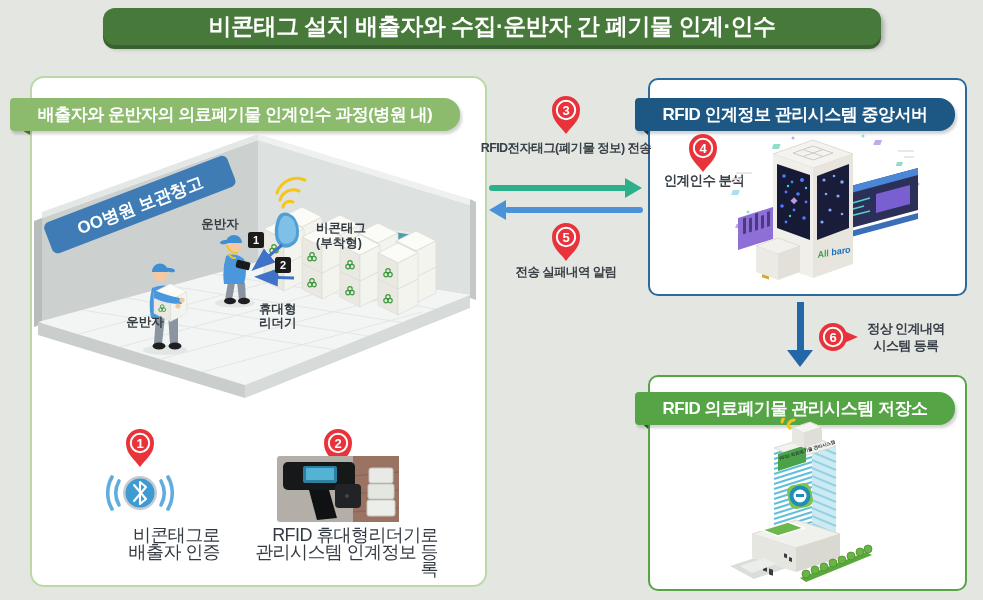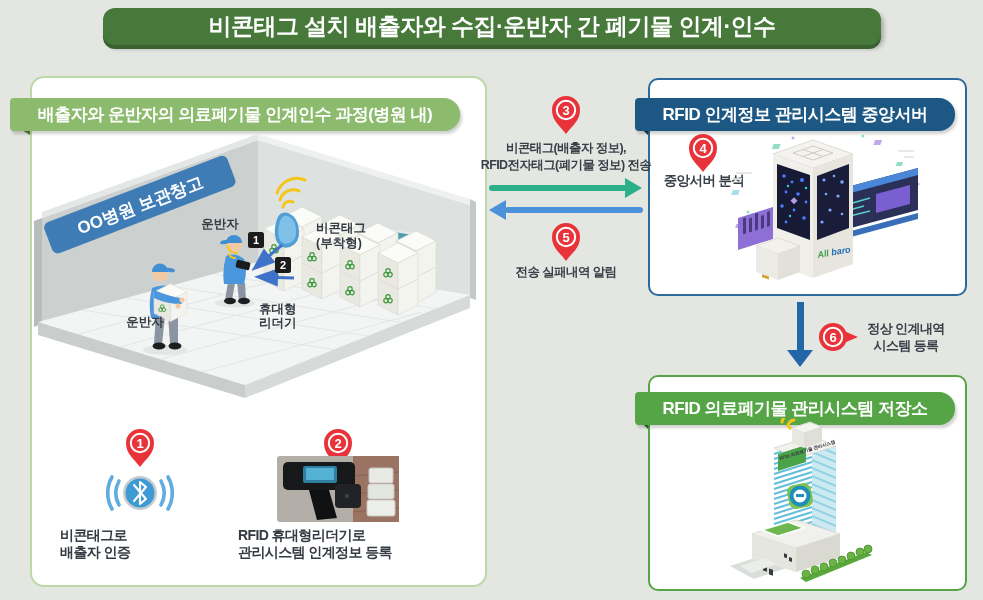--- a/index.html
+++ b/index.html
@@ -30,22 +30,22 @@
   .pin{position:absolute;width:30px;height:40px;}
   .pin svg{display:block;}
   .pin-body{fill:#e8333a;}
   .pin-ring{fill:none;stroke:#fff;stroke-width:2px;}
   .pin-num{fill:#fff;font-size:13px;font-weight:bold;text-anchor:middle;
            font-family:"Liberation Sans",sans-serif;}
   .pin-bubble{position:absolute;width:42px;height:30px;}
   
   .flow-text{position:absolute;color:#383f47;font-weight:bold;text-align:center;
              font-size:12.5px;line-height:17px;letter-spacing:-0.6px;}
-  .caption{position:absolute;color:#333a41;font-weight:bold;text-align:left;
-           font-size:14px;line-height:17px;letter-spacing:-0.6px;}
+  .caption{position:absolute;color:#333a41;font-weight:normal;text-align:right;
+           font-size:18px;line-height:17px;letter-spacing:-0.6px;}
   
   .arrow-shaft{position:absolute;height:6px;border-radius:3px;}
   .arrow-head{position:absolute;width:0;height:0;}
   .shaft-green{left:489px;top:185px;width:138px;background:#2db089;}
   .head-green{left:625px;top:178px;border-left:17px solid #2db089;
               border-top:10px solid transparent;border-bottom:10px solid transparent;}
   .shaft-blue{left:505px;top:207px;width:138px;background:#4b92d9;}
   .head-blue{left:489px;top:200px;border-right:17px solid #4b92d9;
              border-top:10px solid transparent;border-bottom:10px solid transparent;}
   .down-shaft{left:797px;top:302px;width:7px;height:50px;background:#2268a8;position:absolute;}
@@ -284,21 +284,20 @@
   </div>
 
   <div class="pin" style="left:551px;top:95px">
     <svg viewBox="0 0 30 40" width="30" height="40">
       <path class="pin-body" d="M15 39C9.5 31 1 26.5 1 15a14 14 0 1 1 28 0c0 11.5-8.5 16-14 24z"></path>
       <circle class="pin-ring" cx="15" cy="15" r="9.2"></circle>
       <text class="pin-num" x="15" y="19.8">3</text>
     </svg>
   </div>
   <div class="flow-text" style="left:466px;top:140px;width:200px">
-    <div>비콘태그(배출자 정보),</div>
     <div>RFID전자태그(폐기물 정보) 전송</div>
   </div>
   <div class="arrow-shaft shaft-green"></div>
   <div class="arrow-head head-green"></div>
   <div class="arrow-shaft shaft-blue"></div>
   <div class="arrow-head head-blue"></div>
   <div class="pin" style="left:551px;top:222px">
     <svg viewBox="0 0 30 40" width="30" height="40">
       <path class="pin-body" d="M15 39C9.5 31 1 26.5 1 15a14 14 0 1 1 28 0c0 11.5-8.5 16-14 24z"></path>
       <circle class="pin-ring" cx="15" cy="15" r="9.2"></circle>
@@ -307,21 +306,21 @@
   </div>
   <div class="flow-text" style="left:476px;top:264px;width:180px">전송 실패내역 알림</div>
 
   <div class="pin" style="left:688px;top:133px">
     <svg viewBox="0 0 30 40" width="30" height="40">
       <path class="pin-body" d="M15 39C9.5 31 1 26.5 1 15a14 14 0 1 1 28 0c0 11.5-8.5 16-14 24z"></path>
       <circle class="pin-ring" cx="15" cy="15" r="9.2"></circle>
       <text class="pin-num" x="15" y="19.8">4</text>
     </svg>
   </div>
-  <div class="flow-text" style="left:648px;top:172px;width:112px;font-size:13.5px">중앙서버 분석</div>
+  <div class="flow-text" style="left:648px;top:172px;width:112px;font-size:13.5px">인계인수 분석</div>
 
   <div class="scene" style="left:718px;top:132px;width:215px;height:156px">
     <svg viewBox="0 0 215 156" width="215" height="156">
       <g opacity="0.85">
         <rect x="60" y="12" width="7" height="5" fill="#7fd8c0" transform="skewX(-20)"></rect>
         <rect x="160" y="8" width="7" height="5" fill="#b79ce8" transform="skewX(-20)"></rect>
         <rect x="190" y="30" width="6" height="4" fill="#7fd8c0" transform="skewX(-20)"></rect>
         <rect x="36" y="58" width="7" height="5" fill="#9adbe8" transform="skewX(-20)"></rect>
         <rect x="52" y="92" width="6" height="4" fill="#b79ce8" transform="skewX(-20)"></rect>
         <rect x="196" y="74" width="6" height="4" fill="#9adbe8" transform="skewX(-20)"></rect>

